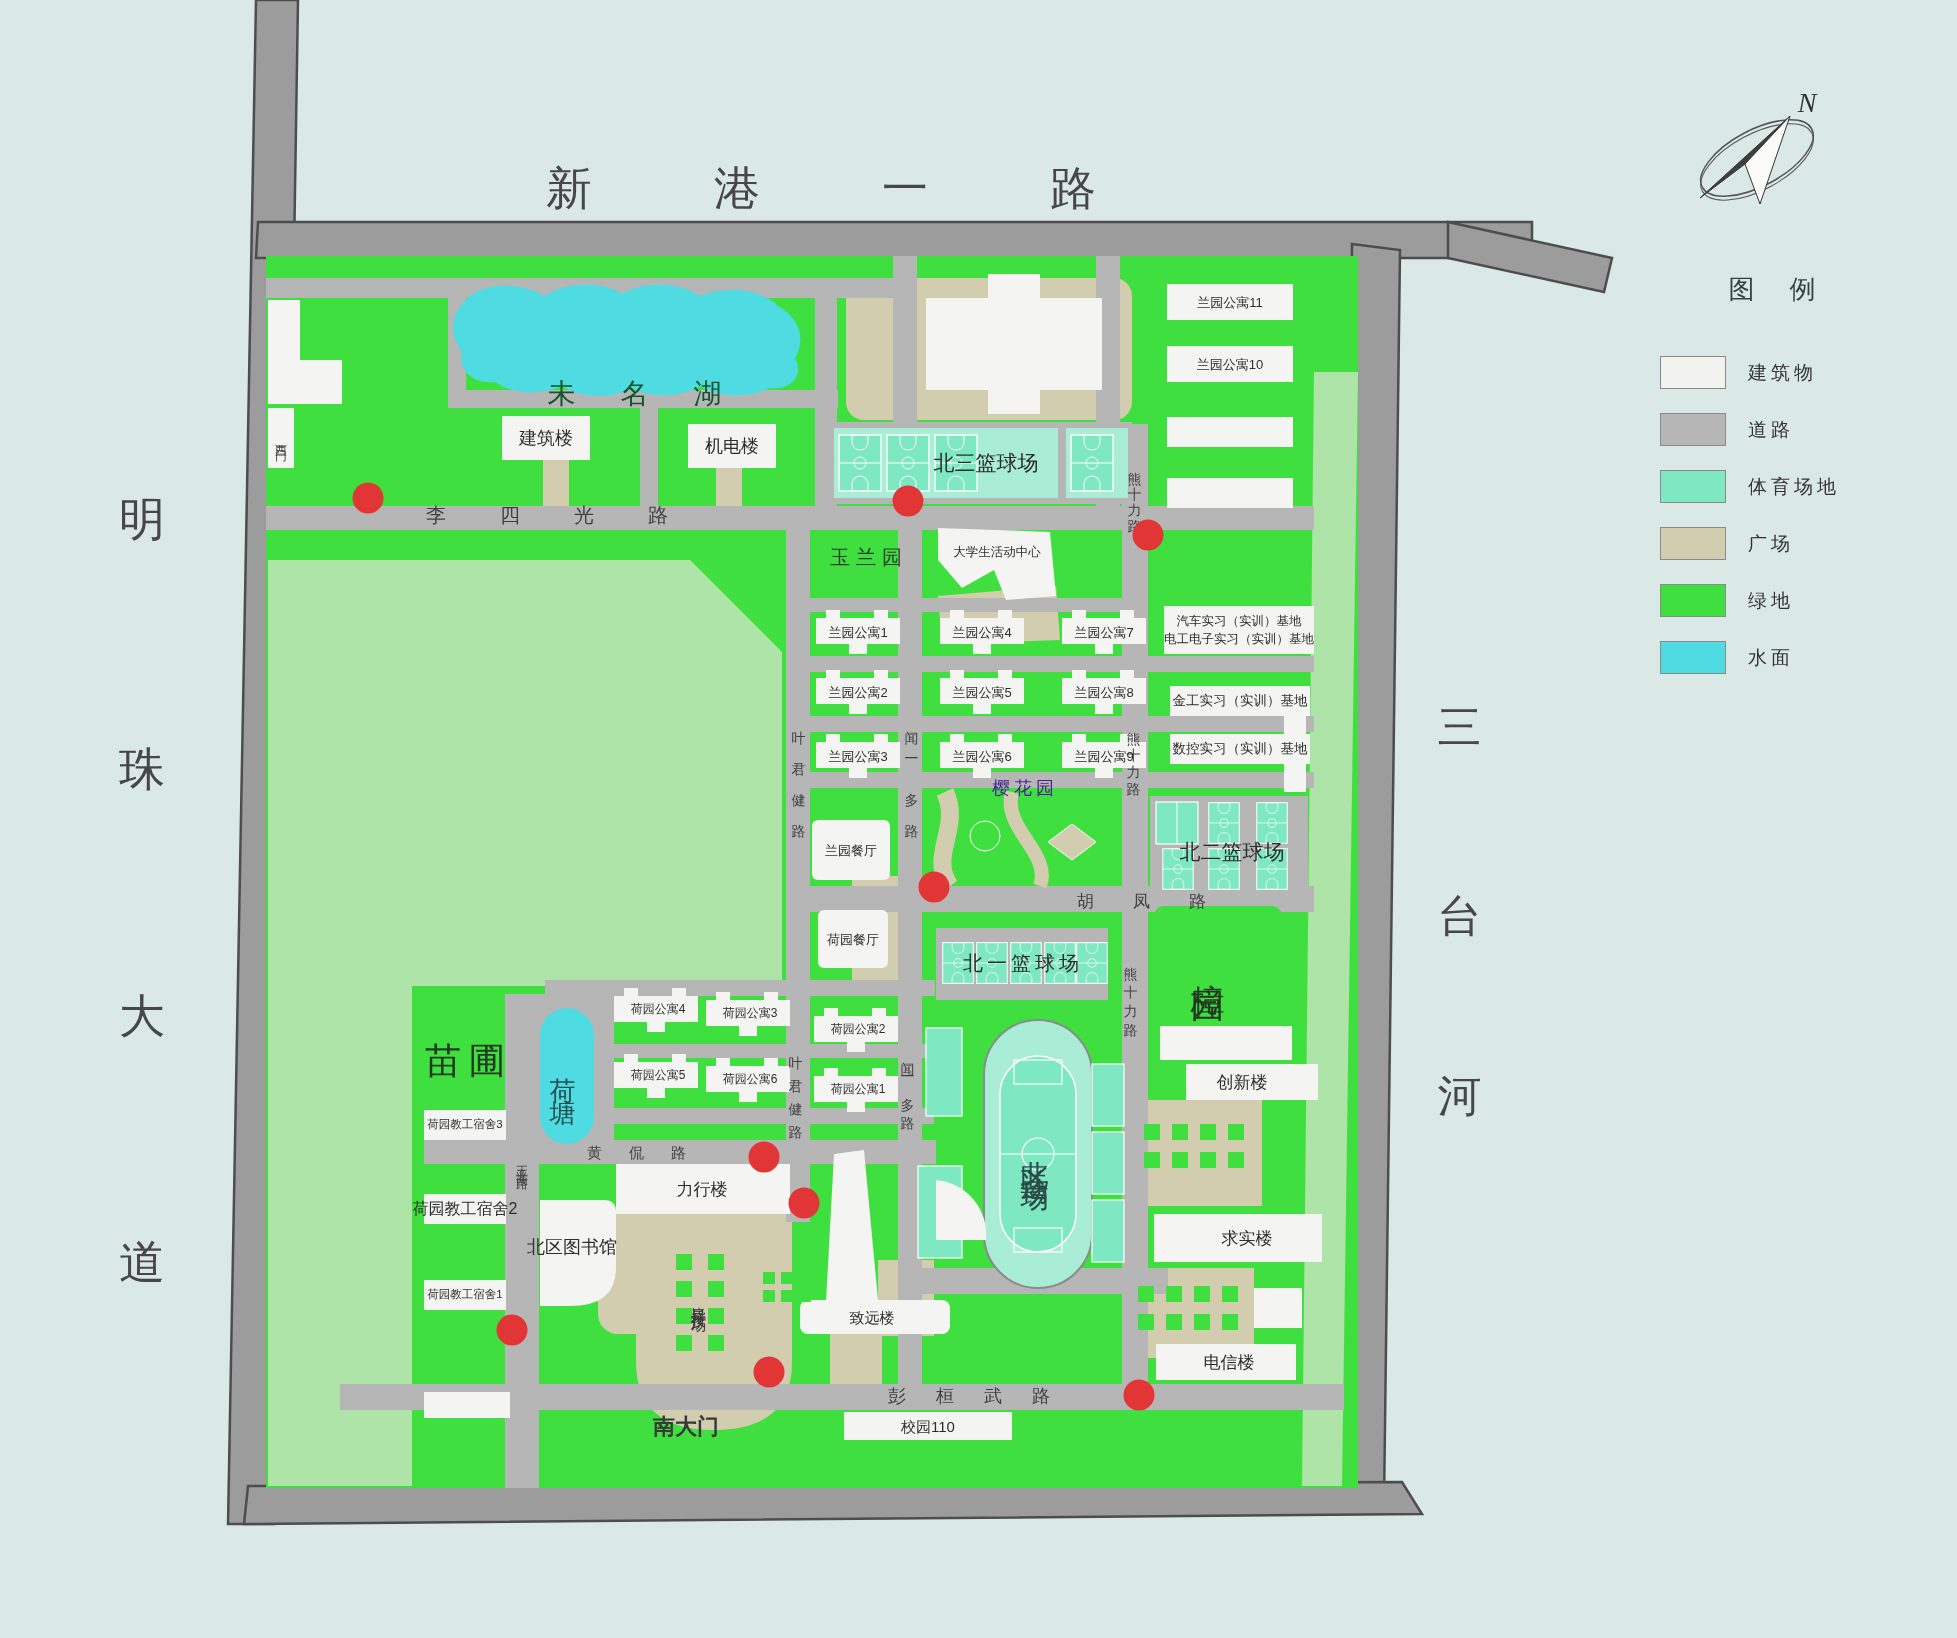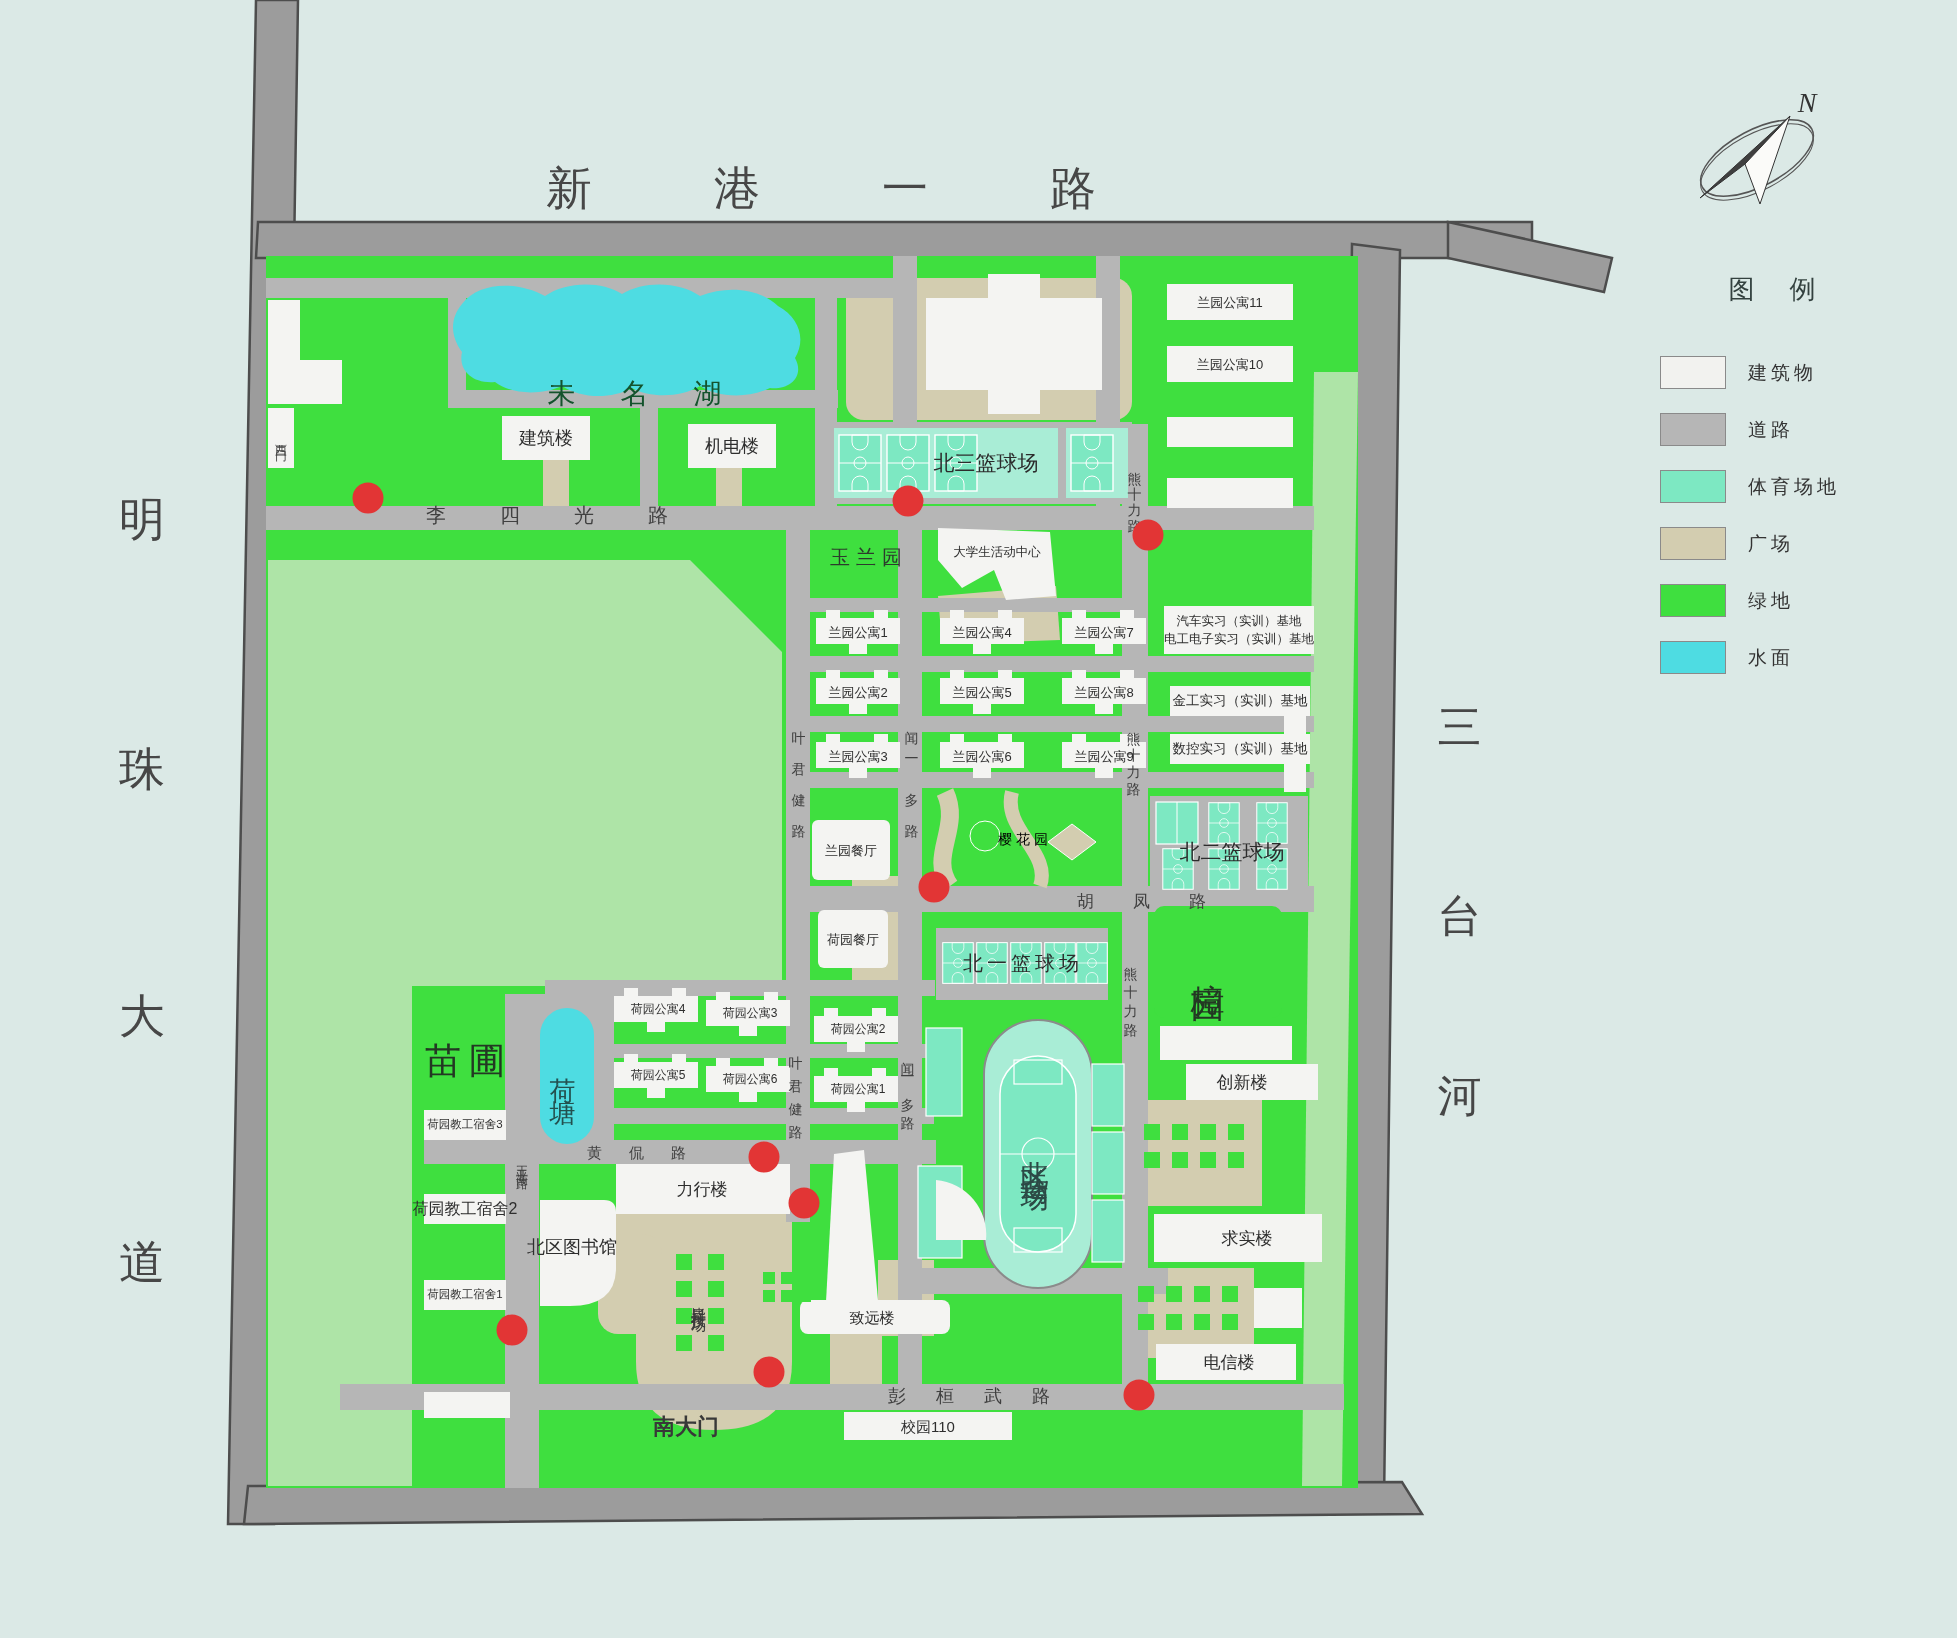--- a/index.html
+++ b/index.html
@@ -272,21 +272,21 @@
 
 <div class="lb" style="left:657px;top:346px;font-size:28px;letter-spacing:45px;color:#14532d;margin-top:48px;">未名湖</div>
 <div class="lb v" style="left:563px;top:1078px;font-size:26px;letter-spacing:21px;color:#23504f;">荷塘</div>
 
 <div class="lb" style="left:986px;top:462px;font-size:21px;color:#2c2c2c;">北三篮球场</div>
 <div class="lb" style="left:1232px;top:851px;font-size:21px;color:#2c2c2c;">北二篮球场</div>
 <div class="lb" style="left:1023px;top:963px;font-size:20px;letter-spacing:4px;color:#2c2c2c;">北一篮球场</div>
 <div class="lb v" style="left:1034px;top:1153px;font-size:28px;letter-spacing:6px;color:#2c4a46;">北区运动场</div>
 
 <div class="lb" style="left:869px;top:557px;font-size:20px;letter-spacing:6px;color:#2c3c2c;">玉兰园</div>
-<div class="lb" style="left:1025px;top:839px;font-size:14px;letter-spacing:4px;color:#000000;">樱花园</div>
+<div class="lb" style="left:1025px;top:788px;font-size:18px;letter-spacing:4px;color:#4c1d95;">樱花园</div>
 <div class="lb v" style="left:1208px;top:964px;font-size:34px;letter-spacing:8px;color:#233823;">樟园</div>
 <div class="lb" style="left:469px;top:1061px;font-size:36px;letter-spacing:8px;color:#233823;">苗圃</div>
 
 <div class="lb" style="left:546px;top:438px;font-size:18px;">建筑楼</div>
 <div class="lb" style="left:732px;top:446px;font-size:18px;">机电楼</div>
 <div class="lb" style="left:997px;top:552px;font-size:12.5px;">大学生活动中心</div>
 
 <div class="lb" style="left:1230px;top:302px;font-size:13px;">兰园公寓11</div>
 <div class="lb" style="left:1230px;top:364px;font-size:13px;">兰园公寓10</div>
 

